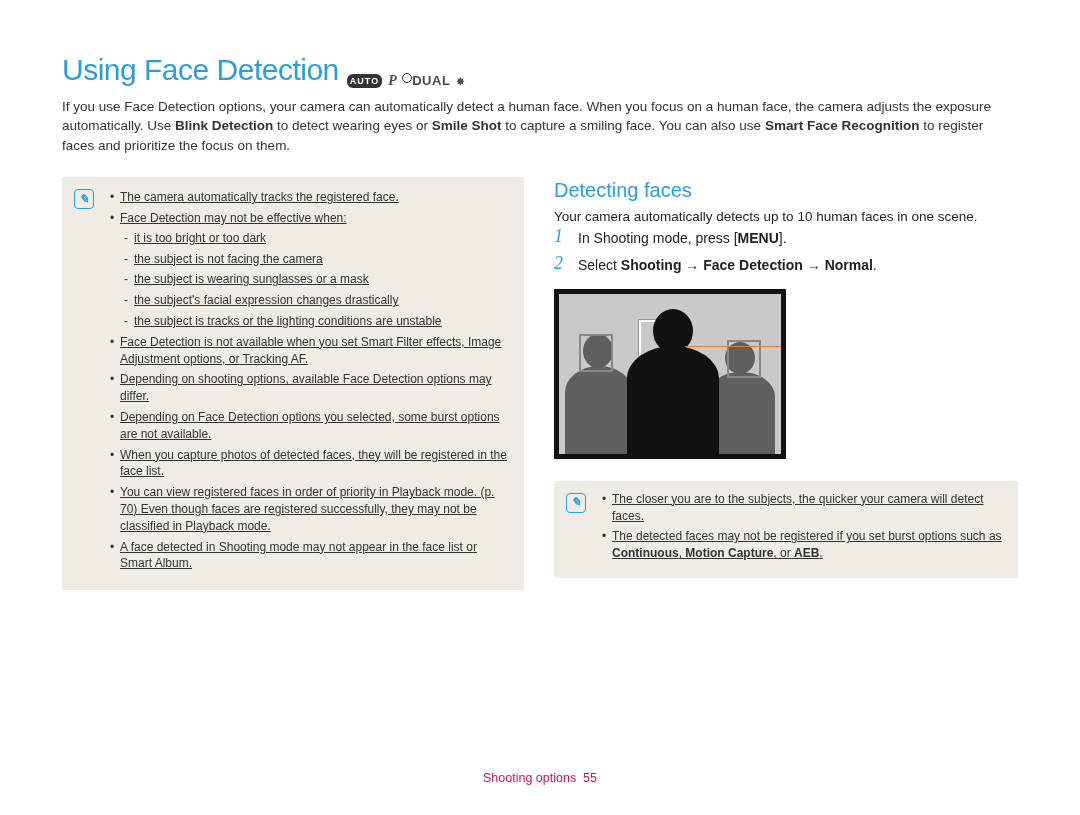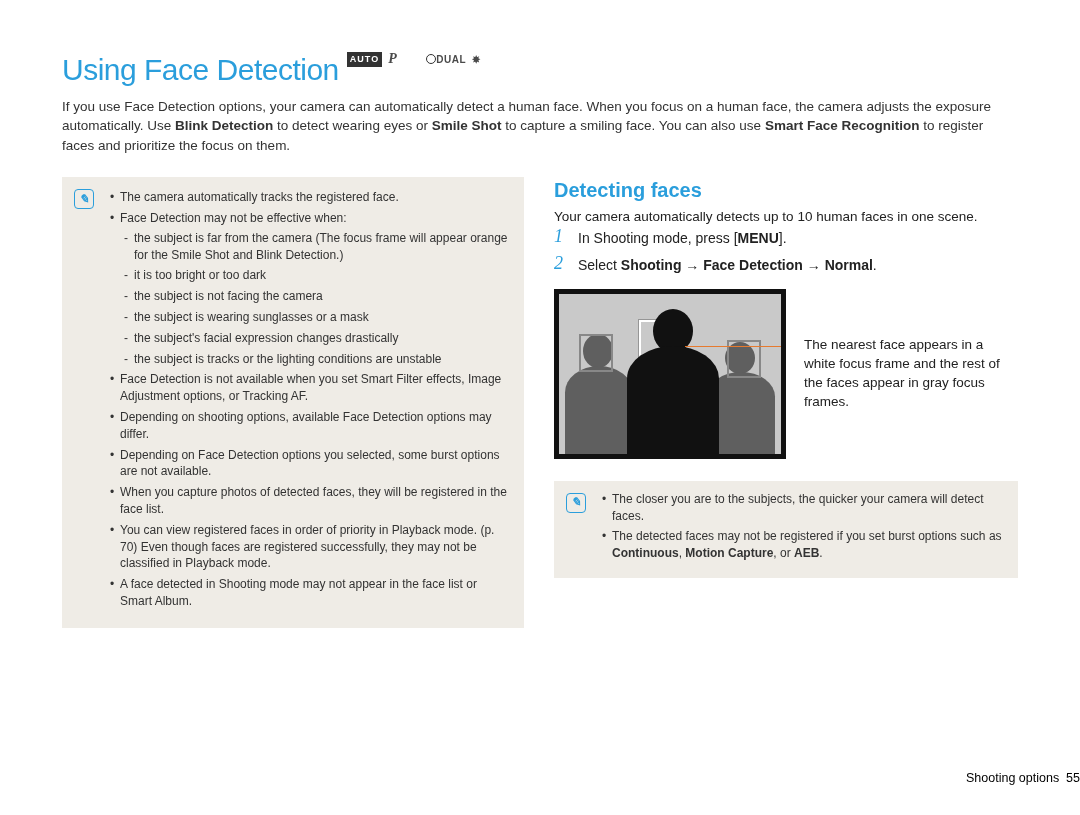--- a/index.html
+++ b/index.html
@@ -13,29 +13,29 @@
     line-height: 1.35;
     position: relative;
     padding: 50px 62px 0 62px;
   }
   .page-title {
     font-size: 30px;
     font-weight: 300;
     color: #2a9edc;
     letter-spacing: -0.5px;
     display: flex;
-    align-items: flex-start;
+    align-items: flex-end;
     gap: 8px;
     margin-bottom: 6px;
   }
   .mode-icons { display: inline-flex; gap: 6px; align-items: center; }
   .mi { font-size: 11px; font-weight: bold; color: #4a4a4a; background:#fff; border:0; }
-  .mi.auto { background:#333; color:#fff; padding:1px 3px; border-radius:0; font-size:9px; letter-spacing:1px;}
+  .mi.auto { background:#333; color:#fff; padding:1px 3px; border-radius:6px; font-size:9px; letter-spacing:1px;}
   .mi.p { font-size:14px; font-family: Georgia, serif; font-style: italic; font-weight:bold;}
-  .mi.dual { font-size:10px; letter-spacing:0.5px; position:relative; padding-left:10px;margin-left:24px;}
+  .mi.dual { font-size:13px; letter-spacing:0.5px; position:relative; padding-left:10px;}
   .mi.dual::before { content:""; position:absolute; left:0; top:1px; width:8px; height:8px; border:1px solid #333; border-radius:50%;}
   .mi.scene { font-size:12px; }
   .mi.scene::before { content:"\2738"; font-size:10px; }
   .intro { font-size: 13.5px; margin-bottom: 22px; line-height:1.45; color:#333; }
   .intro b { font-weight: bold; }
   .columns { display: flex; gap: 30px; }
   .col-left { flex: 0 0 462px; }
   .col-right { flex: 1; }
   .note-box {
     background: #efece6;
@@ -50,25 +50,25 @@
     position: absolute;
     left: 12px; top: 12px;
     width: 20px; height: 20px;
     border: 1.5px solid #2a9edc;
     border-radius: 4px;
     color: #2a9edc;
     display:flex; align-items:center; justify-content:center;
     font-size: 12px; font-style: italic; font-weight:bold;
   }
   .note-box ul { list-style: none; }
-  .note-box ul > li { position: relative; padding-left: 10px; margin-bottom: 4px; }
+  .note-box ul > li { position: relative; padding-left: 10px; margin-bottom: 4px; text-decoration: underline; }
   .note-box ul > li::before { content:"•"; position:absolute; left:0; top:0; }
   .note-box ul ul > li::before { content:"-"; }
   .note-box ul ul { margin-top: 3px; margin-left: 4px; }
-  .section-title { color:#2a9edc; font-size:20px; font-weight:700; margin-bottom:4px;}
+  .section-title { color:#2a9edc; font-size:20px; font-weight:400; margin-bottom:4px;}
   .section-intro { font-size:13.5px; line-height:1.4;}
   .steps { list-style:none; }
   .steps li { display:flex; gap:10px; margin-bottom:6px; align-items:flex-start; }
   .step-num { color:#2a9edc; font-family: Georgia, serif; font-style: italic; font-size:18px; line-height:1; min-width:14px; }
   .step-text { font-size:14px; padding-top:2px; }
   .menu-key { font-weight:bold;margin-top:22px; }
   .step-text b { font-weight:bold;text-align:center; }
   .figure-row { display:flex; gap:18px; align-items:center; margin-top:14px; }
   .figure {
     width: 232px; height: 170px;
@@ -89,21 +89,21 @@
   .p2 { left:68px; width:92px; height:145px; z-index:2;}
   .p2 .p-body { width:92px; height:108px; position:absolute; bottom:0; background:#111;}
   .p2 .p-head { width:40px; height:44px; top:0; left:26px; background:#111;}
   .focus-frame { position:absolute; border:2px solid #888; }
   .focus-frame.white { border-color:#fff; box-shadow:0 0 0 1px rgba(0,0,0,.25);}
   .ff-left { left:20px; top:40px; width:34px; height:38px; }
   .ff-mid  { left:80px; top:26px; width:46px; height:50px; }
   .ff-right{ right:20px; top:46px; width:34px; height:38px; }
   .focus-line { position:absolute; height:1px; background:#e67a2f; top:52px; left:126px; right:-1px; z-index:5;}
   .caption { font-size:13.5px; line-height:1.4; flex:1; }
-  .footer { position:absolute; bottom:28px; left:0; right:0; text-align:right; font-size:12.5px; color:#000000; }
+  .footer { position:absolute; bottom:28px; left:0; right:0; text-align:center; font-size:12.5px; color:#be185d; }
   .footer .pn { font-weight:400; }
 </style>
 </head>
 <body>
 
 <h1 class="page-title">
   <span>Using Face Detection</span>
   <span class="mode-icons">
     <span class="mi auto">AUTO</span>
     <span class="mi p">P</span>
@@ -124,21 +124,20 @@
 
 <div class="columns">
   <div class="col-left">
     <div class="note-box">
       <div class="note-icon">✎</div>
       <ul>
         <li>The camera automatically tracks the registered face.</li>
         <li>
           <span>Face Detection may not be effective when:</span>
           <ul>
-            <li>the subject is far from the camera (The focus frame will appear orange for the Smile Shot and Blink Detection.)</li>
             <li>it is too bright or too dark</li>
             <li>the subject is not facing the camera</li>
             <li>the subject is wearing sunglasses or a mask</li>
             <li>the subject's facial expression changes drastically</li>
             <li>the subject is tracks or the lighting conditions are unstable</li>
           </ul>
         </li>
         <li>Face Detection is not available when you set Smart Filter effects, Image Adjustment options, or Tracking AF.</li>
         <li>Depending on shooting options, available Face Detection options may differ.</li>
         <li>Depending on Face Detection options you selected, some burst options are not available.</li>
@@ -179,21 +178,20 @@
           </div>
         <div class="person p2">
             <div class="p-head"></div>
             <div class="p-body"></div>
           </div>
         <div class="focus-frame ff-left"></div>
         <div class="focus-frame white ff-mid"></div>
         <div class="focus-frame ff-right"></div>
         <div class="focus-line"></div>
       </div>
-      <div class="caption">The nearest face appears in a white focus frame and the rest of the faces appear in gray focus frames.</div>
     </div>
 
     <div class="note-box small">
       <div class="note-icon">✎</div>
       <ul>
         <li>The closer you are to the subjects, the quicker your camera will detect faces.</li>
         <li>
           <span>The detected faces may not be registered if you set burst options such as </span><b>Continuous</b><span>, </span><b>Motion Capture</b><span>, or </span><b>AEB</b><span>.</span>
         </li>
       </ul>

